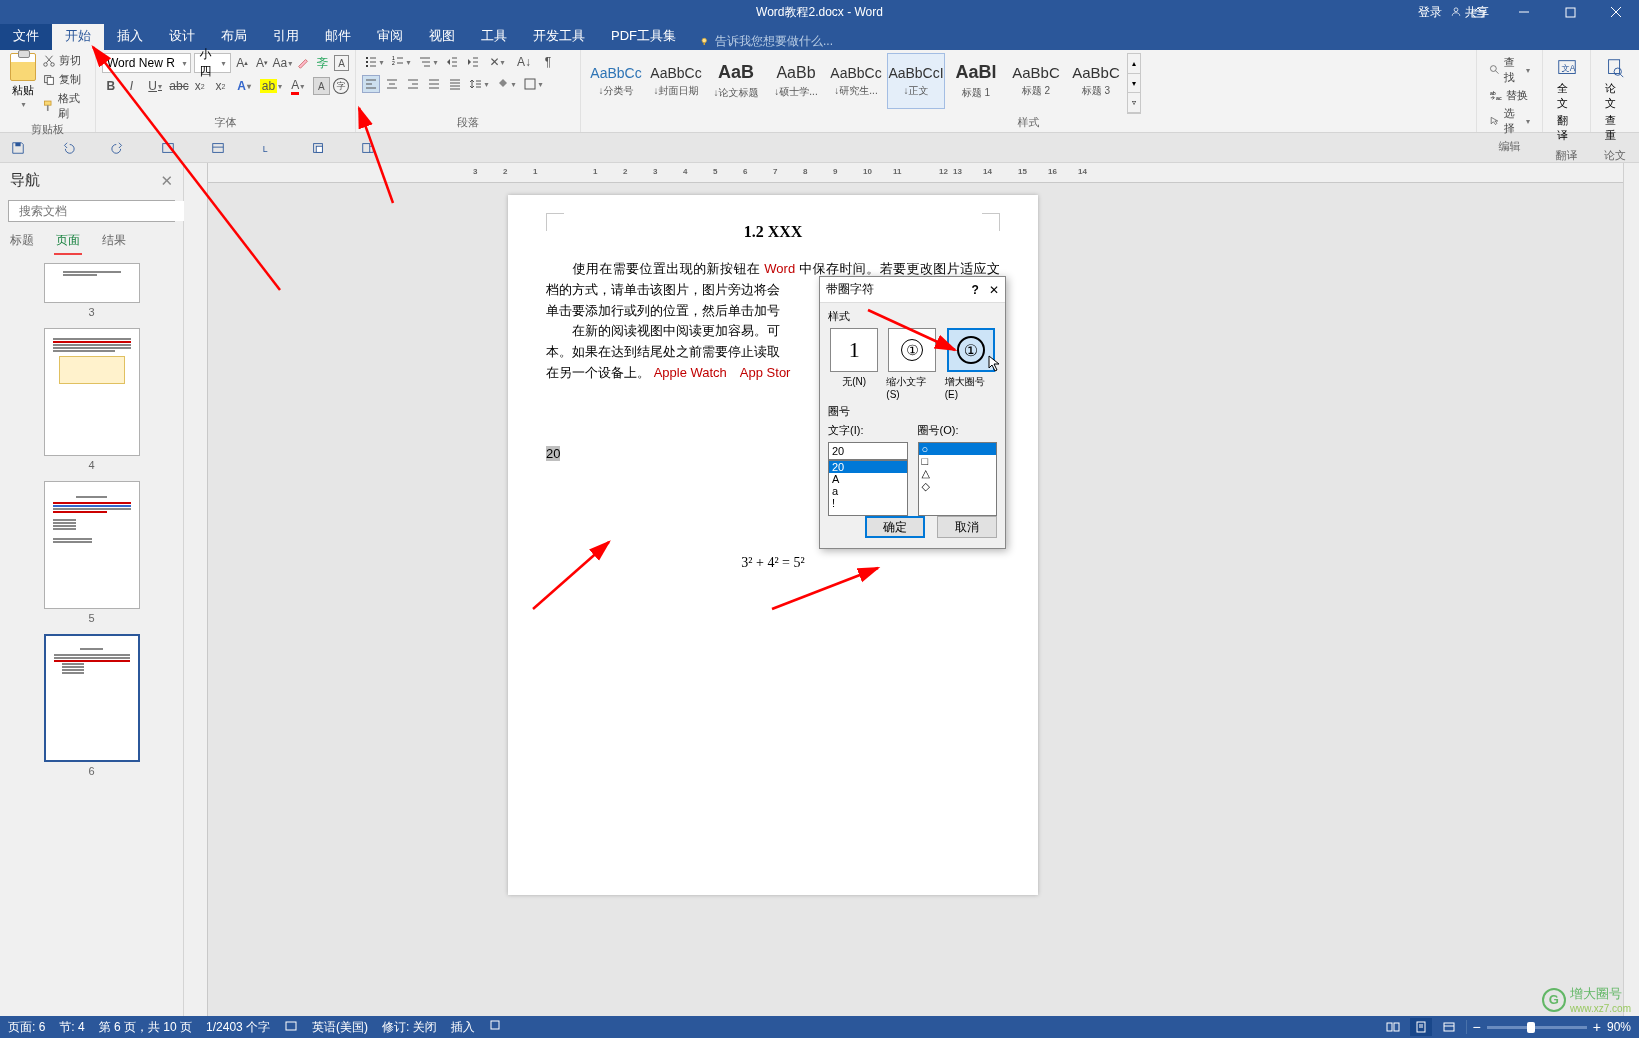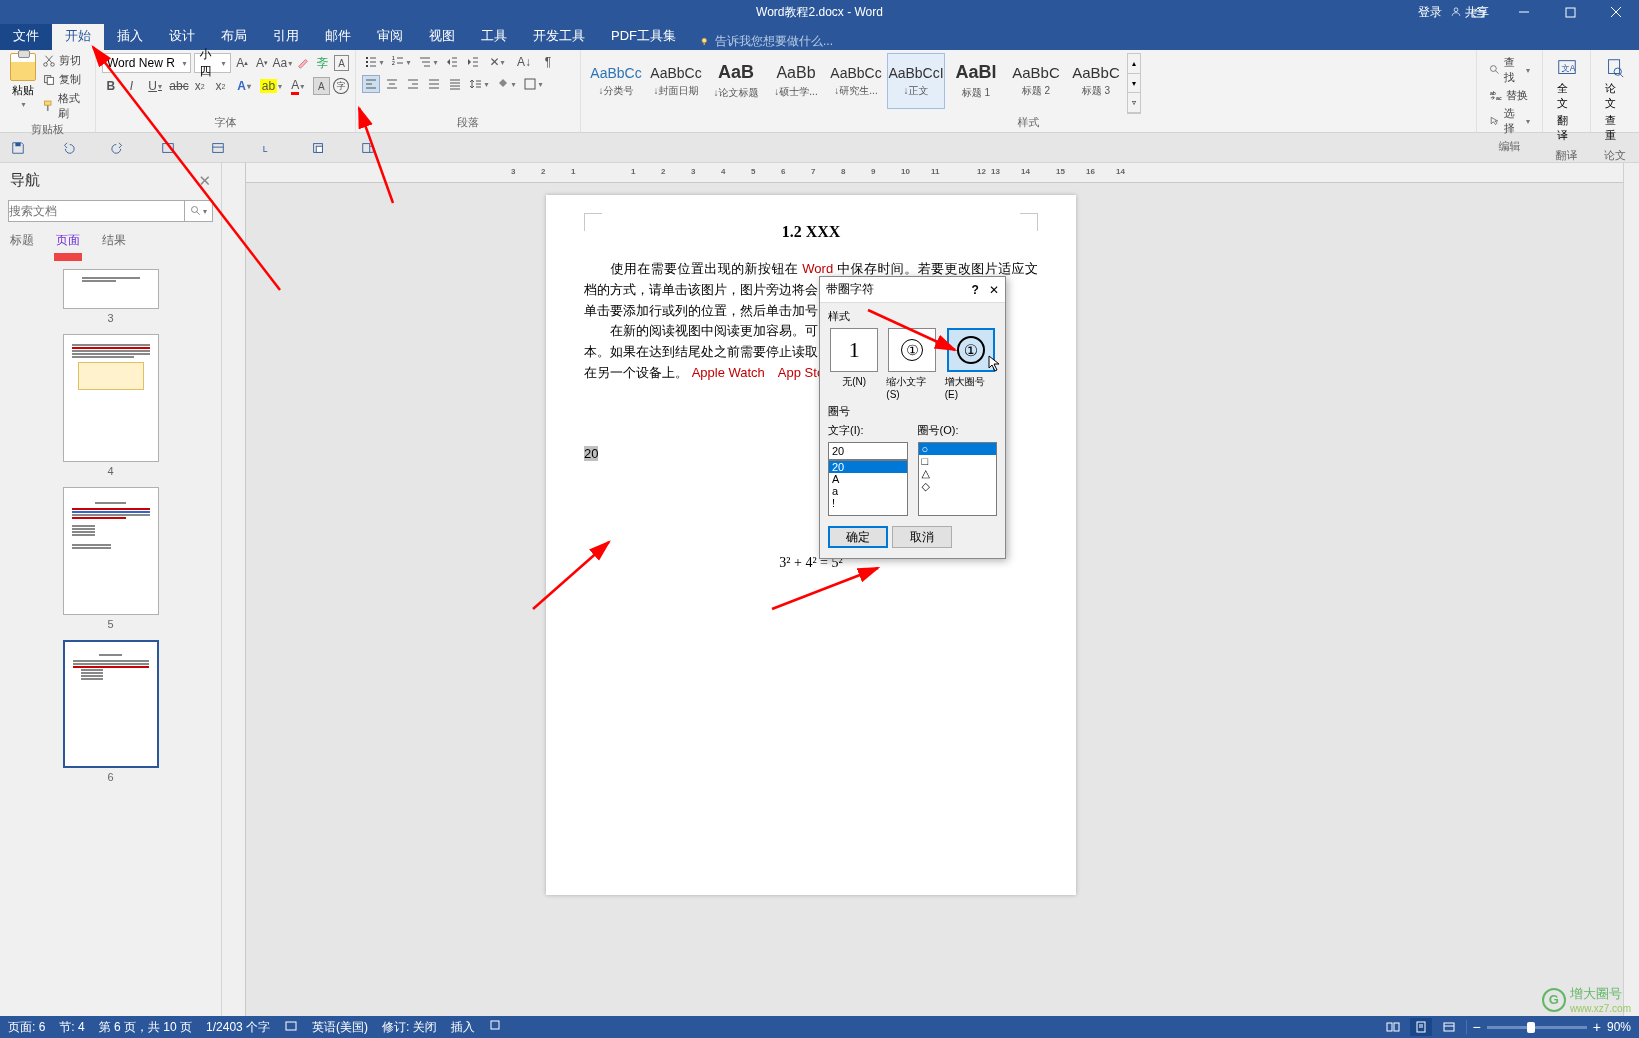--- a/index.html
+++ b/index.html
@@ -59,28 +59,28 @@
 .edit-col { display: flex; flex-direction: column; gap: 3px; padding: 2px 6px; }
 .big-col { display: flex; flex-direction: column; align-items: center; justify-content: center; gap: 2px; padding: 4px 8px; font-size: 11px; }
 .big-col svg { width: 22px; height: 22px; }
 
 
 .qat2 { background: #e6e6e6; height: 30px; display: flex; align-items: center; padding-left: 8px; gap: 30px; border-bottom: 1px solid #d4d4d4; }
 .qat2 .ico { width: 20px; height: 20px; color: #2b579a; }
 
 
 .main { display: flex; height: calc(1038px - 24px - 26px - 83px - 30px - 22px); }
-.nav-pane { width: 222px; background: #f0f0f0; border-right: 1px solid #d4d4d4; display: flex; flex-direction: column; }
+.nav-pane { width: 184px; background: #f0f0f0; border-right: 1px solid #d4d4d4; display: flex; flex-direction: column; }
 .nav-header { padding: 8px 10px; display: flex; justify-content: space-between; align-items: center; font-size: 15px; color: #333; }
 .nav-search { margin: 2px 8px 6px 8px; display: flex; border: 1px solid #ababab; background: #fff; height: 22px; }
-.nav-search input { border: none; flex: 1; padding: 0 0; font-size: 12px; outline: none; }
+.nav-search input { border: none; flex: 1; padding: 0 10px; font-size: 12px; outline: none; }
 .nav-search .sbtn { width: 28px; border-left: 1px solid #ababab; display: flex; align-items: center; justify-content: center; }
 .nav-tabs { display: flex; padding: 0 8px; gap: 18px; font-size: 12px; color: #666; }
 .nav-tabs span { padding: 4px 2px; }
-.nav-tabs span.active { color: #6d28d9; border-bottom: 8px solid #ef4444; }
+.nav-tabs span.active { color: #15803d; border-bottom: 2px solid #ef4444; }
 .thumbs { flex: 1; overflow-y: auto; padding: 8px 0; }
 .thumb-wrap { display: flex; flex-direction: column; align-items: center; margin-bottom: 10px; }
 .thumb { width: 96px; height: 128px; background: #fff; border: 1px solid #b0b0b0; padding: 8px 8px; font-size: 3px; line-height: 4px; color: #666; overflow: hidden; }
 .thumb.sel { border: 2px solid #2b579a; }
 .thumb-num { font-size: 11px; color: #666; margin-top: 3px; }
 .thumb .ln { height: 2px; background: #888; margin: 1px 0; }
 .thumb .lnr { background: #c00; }
 .thumb .lnb { background: #36c; }
 
 .doc-area { flex: 1; background: #e6e6e6; display: flex; position: relative; }
@@ -112,21 +112,21 @@
 .style-opt-box.sel { border: 2px solid #0078d7; background: #cde4f7; }
 .style-opt-box .circled { border: 1.5px solid #000; border-radius: 50%; width: 22px; height: 22px; display: flex; align-items: center; justify-content: center; font-size: 14px; }
 .style-opt-box .circled.big { width: 28px; height: 28px; font-size: 16px; border-width: 2px; }
 .style-opt-label { font-size: 10px; }
 .enc-row { display: flex; gap: 10px; }
 .enc-col { flex: 1; }
 .enc-input { width: 100%; border: 1px solid #7a7a7a; height: 18px; padding: 0 3px; font-size: 11px; }
 .enc-list { border: 1px solid #7a7a7a; background: #fff; height: 56px; overflow-y: scroll; font-size: 11px; }
 .enc-list div { padding: 0 3px; }
 .enc-list .hl { background: #0078d7; color: #fff; }
-.dlg-buttons { display: flex; gap: 4px; margin-top: 10px; }
+.dlg-buttons { display: flex; justify-content: flex-end; gap: 12px; }
 .dlg-btn { width: 60px; height: 22px; border: 1px solid #adadad; background: #e1e1e1; font-size: 12px; display: flex; align-items: center; justify-content: center; }
 .dlg-btn.primary { border: 2px solid #0078d7; }
 
 
 .red-arrow { position: absolute; pointer-events: none; z-index: 200; }
 
 
 .statusbar { height: 22px; background: #2b579a; color: #fff; display: flex; align-items: center; font-size: 12px; padding: 0 8px; justify-content: space-between; }
 .sb-left { display: flex; gap: 14px; }
 .sb-right { display: flex; align-items: center; gap: 6px; }

